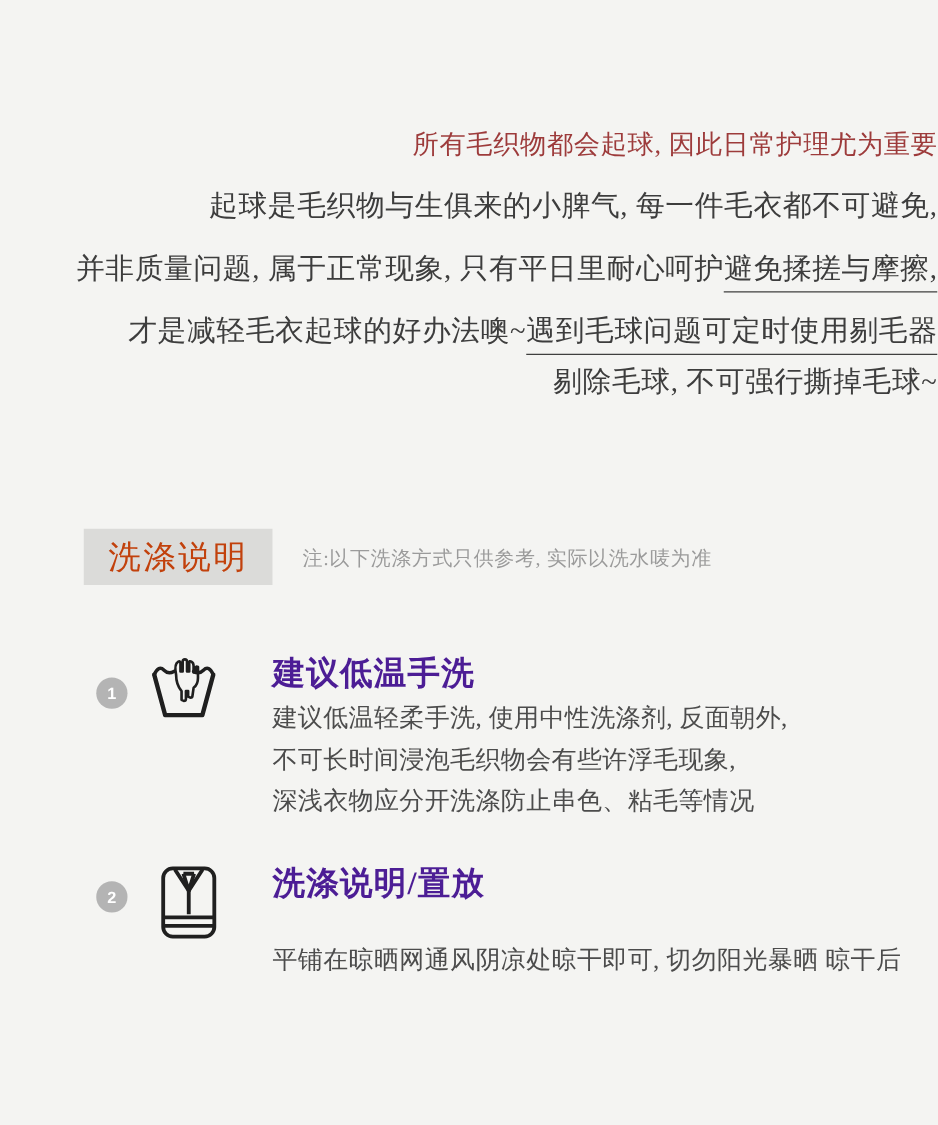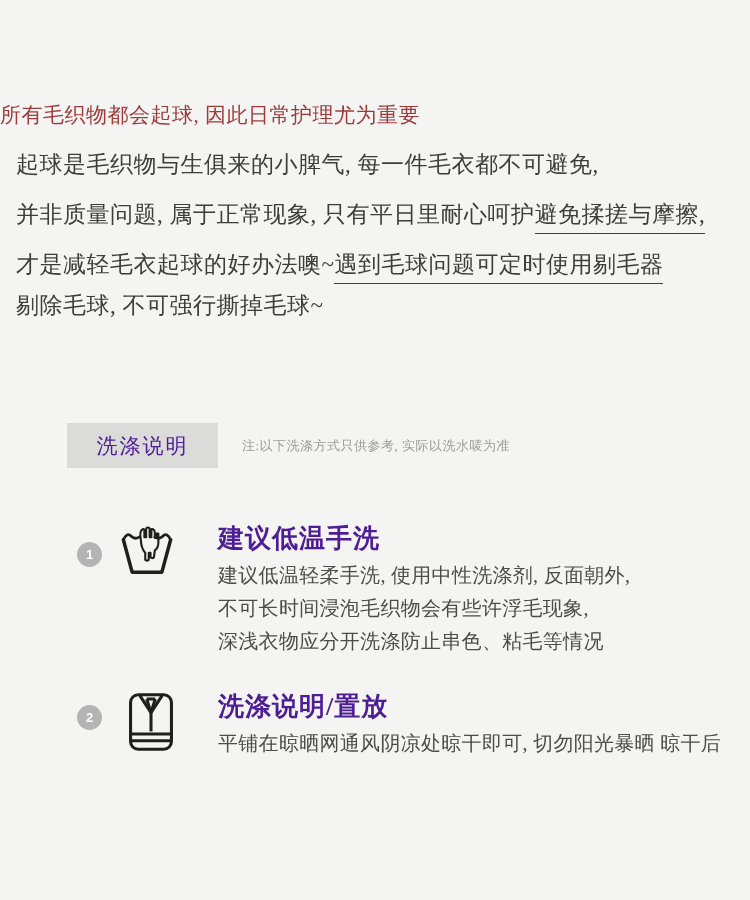--- a/index.html
+++ b/index.html
@@ -9,21 +9,21 @@
   }
   .screen{
     position:relative;
     width:750px;height:900px;
     background:#f4f4f2;
     overflow:hidden;
   }
   
   .intro{
     position:absolute;top:90px;left:0;width:750px;
-    text-align:left;
+    text-align:right;
     color:#3d3d3d;
   }
   .intro .headline{
     font-size:21px;line-height:50px;
     color:#9d3b3b;
     letter-spacing:.5px;
   }
   .intro .line{
     font-size:23px;line-height:50px;
     letter-spacing:.5px;
@@ -33,26 +33,26 @@
   .u{
     border-bottom:1px solid #3f3f3f;
     padding-bottom:6px;
   }
   
   .section-title-box{
     position:absolute;left:67px;top:423px;
     width:151px;height:45px;
     background:#dbdbd9;
     display:flex;align-items:center;justify-content:center;
-    font-size:21px;color:#4c1d95;
+    font-size:26px;color:#c2410c;
     letter-spacing:2px;
   }
   .section-note{
     position:absolute;left:242px;top:437px;
-    font-size:13px;color:#9b9b9b;
+    font-size:16px;color:#9b9b9b;
     letter-spacing:.5px;
   }
   
   .badge{
     position:absolute;
     width:25px;height:25px;border-radius:50%;
     background:#b4b4b4;color:#fff;
     font-family:"Liberation Sans","DejaVu Sans",sans-serif;
     font-size:13px;font-weight:bold;
     display:flex;align-items:center;justify-content:center;
@@ -68,21 +68,21 @@
     letter-spacing:1px;
   }
   .t1{top:521px;}
   .t2{top:689px;}
   .item-body{
     position:absolute;left:218px;
     font-size:20px;line-height:33px;color:#4c4c4c;
     letter-spacing:.3px;
   }
   .body1{top:559px;}
-  .body2{top:727px;}
+  .body2{top:752px;}
 </style>
 </head>
 <body>
 
 <div class="screen">
 
   <div class="intro">
     <div class="headline">所有毛织物都会起球, 因此日常护理尤为重要</div>
     <div class="line">起球是毛织物与生俱来的小脾气, 每一件毛衣都不可避免,</div>
     <div class="line"><span>并非质量问题, 属于正常现象, 只有平日里耐心呵护</span><span class="u">避免揉搓与摩擦,</span></div>

